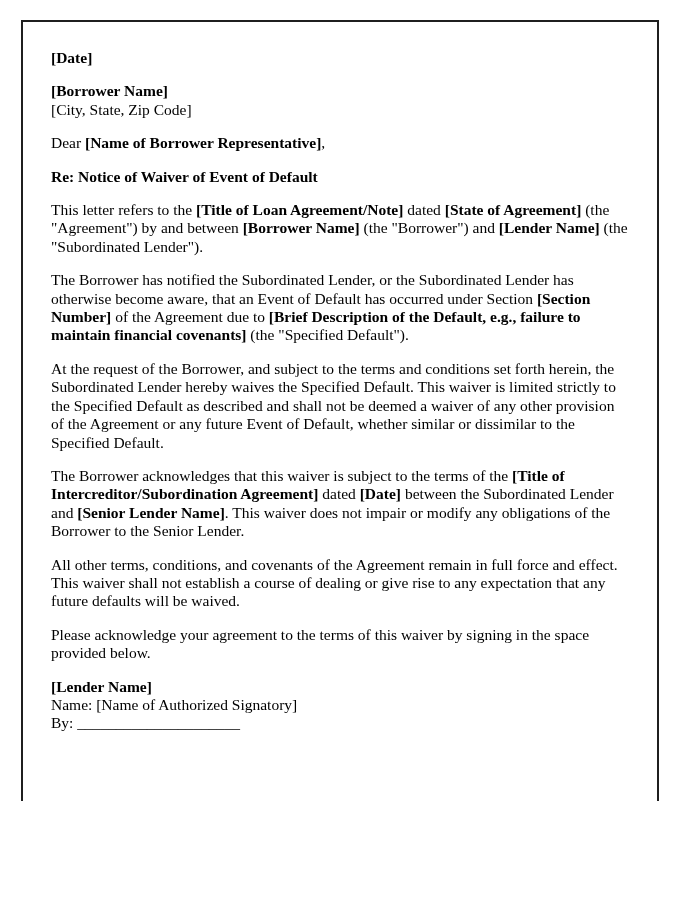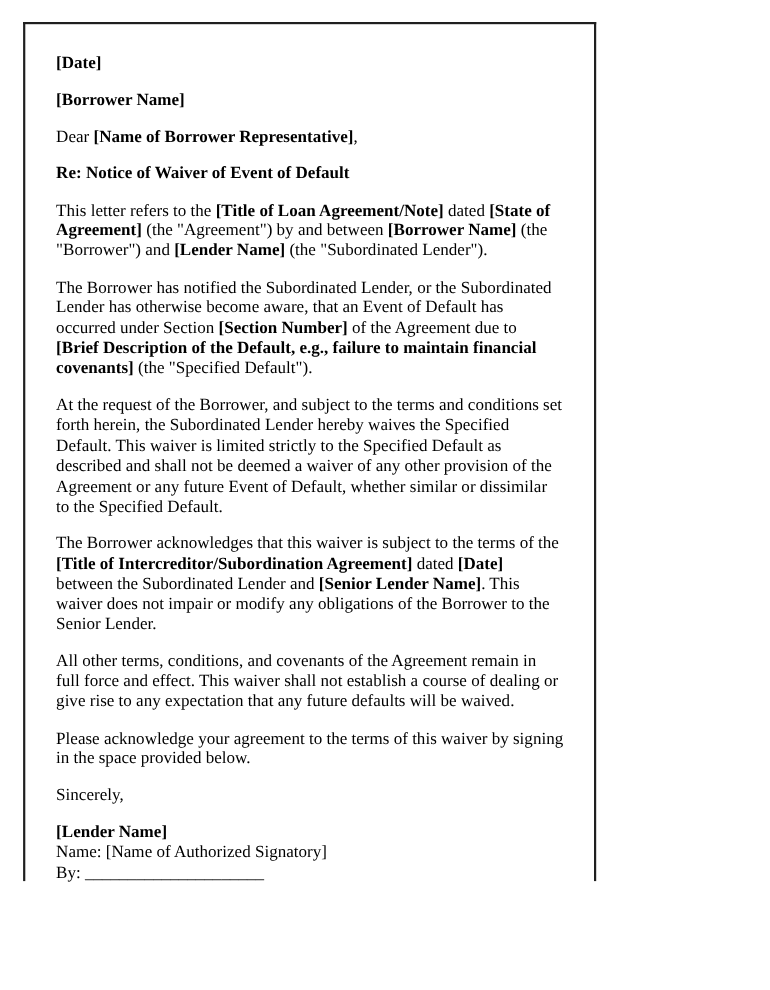--- a/index.html
+++ b/index.html
@@ -9,21 +9,21 @@
     height: 900px;
     position: relative;
     font-family: "Liberation Serif", "DejaVu Serif", serif;
     color: #000000;
     overflow: hidden;
   }
   .letter-frame {
     position: absolute;
     left: 21px;
     top: 20px;
-    width: 521px;
+    width: 638px;
     height: 781px;
     border: 2px solid #1f1f1f;
     border-bottom: none;
     padding: 27px 28px 0 28px;
     background: #ffffff;
     font-size: 15.5px;
     line-height: 18.4px;
   }
   .para { margin: 0 0 15px 0; }
   .line { margin: 0; }
@@ -32,39 +32,39 @@
 </style>
 </head>
 <body>
 
 <div class="letter-frame">
 
   <p class="para"><span class="b">[Date]</span></p>
 
   <div class="para">
     <div class="line"><span class="b">[Borrower Name]</span></div>
+    <div class="line"><span>[City, State, Zip Code]</span></div>
   </div>
 
   <p class="para"><span>Dear </span><span class="b">[Name of Borrower Representative]</span><span>,</span></p>
 
   <p class="para"><span class="b">Re: Notice of Waiver of Event of Default</span></p>
 
   <p class="para"><span>This letter refers to the </span><span class="b">[Title of Loan Agreement/Note]</span><span> dated </span><span class="b">[State of Agreement]</span><span> (the "Agreement") by and between </span><span class="b">[Borrower Name]</span><span> (the "Borrower") and </span><span class="b">[Lender Name]</span><span> (the "Subordinated Lender").</span></p>
 
   <p class="para"><span>The Borrower has notified the Subordinated Lender, or the Subordinated Lender has otherwise become aware, that an Event of Default has occurred under Section </span><span class="b">[Section Number]</span><span> of the Agreement due to </span><span class="b">[Brief Description of the Default, e.g., failure to maintain financial covenants]</span><span> (the "Specified Default").</span></p>
 
   <p class="para"><span>At the request of the Borrower, and subject to the terms and conditions set forth herein, the Subordinated Lender hereby waives the Specified Default. This waiver is limited strictly to the Specified Default as described and shall not be deemed a waiver of any other provision of the Agreement or any future Event of Default, whether similar or dissimilar to the Specified Default.</span></p>
 
   <p class="para"><span>The Borrower acknowledges that this waiver is subject to the terms of the </span><span class="b">[Title of Intercreditor/Subordination Agreement]</span><span> dated </span><span class="b">[Date]</span><span> between the Subordinated Lender and </span><span class="b">[Senior Lender Name]</span><span>. This waiver does not impair or modify any obligations of the Borrower to the Senior Lender.</span></p>
 
   <p class="para"><span>All other terms, conditions, and covenants of the Agreement remain in full force and effect. This waiver shall not establish a course of dealing or give rise to any expectation that any future defaults will be waived.</span></p>
 
   <p class="para"><span>Please acknowledge your agreement to the terms of this waiver by signing in the space provided below.</span></p>
 
-  <p class="para"><span>Sincerely,</span></p>
 
   <div class="para sig-block">
     <div class="line"><span class="b">[Lender Name]</span></div>
     <div class="line"><span>Name: [Name of Authorized Signatory]</span></div>
     <div class="line"><span>By: _____________________</span></div>
   </div>
 
 </div>
 
 </body></html>

